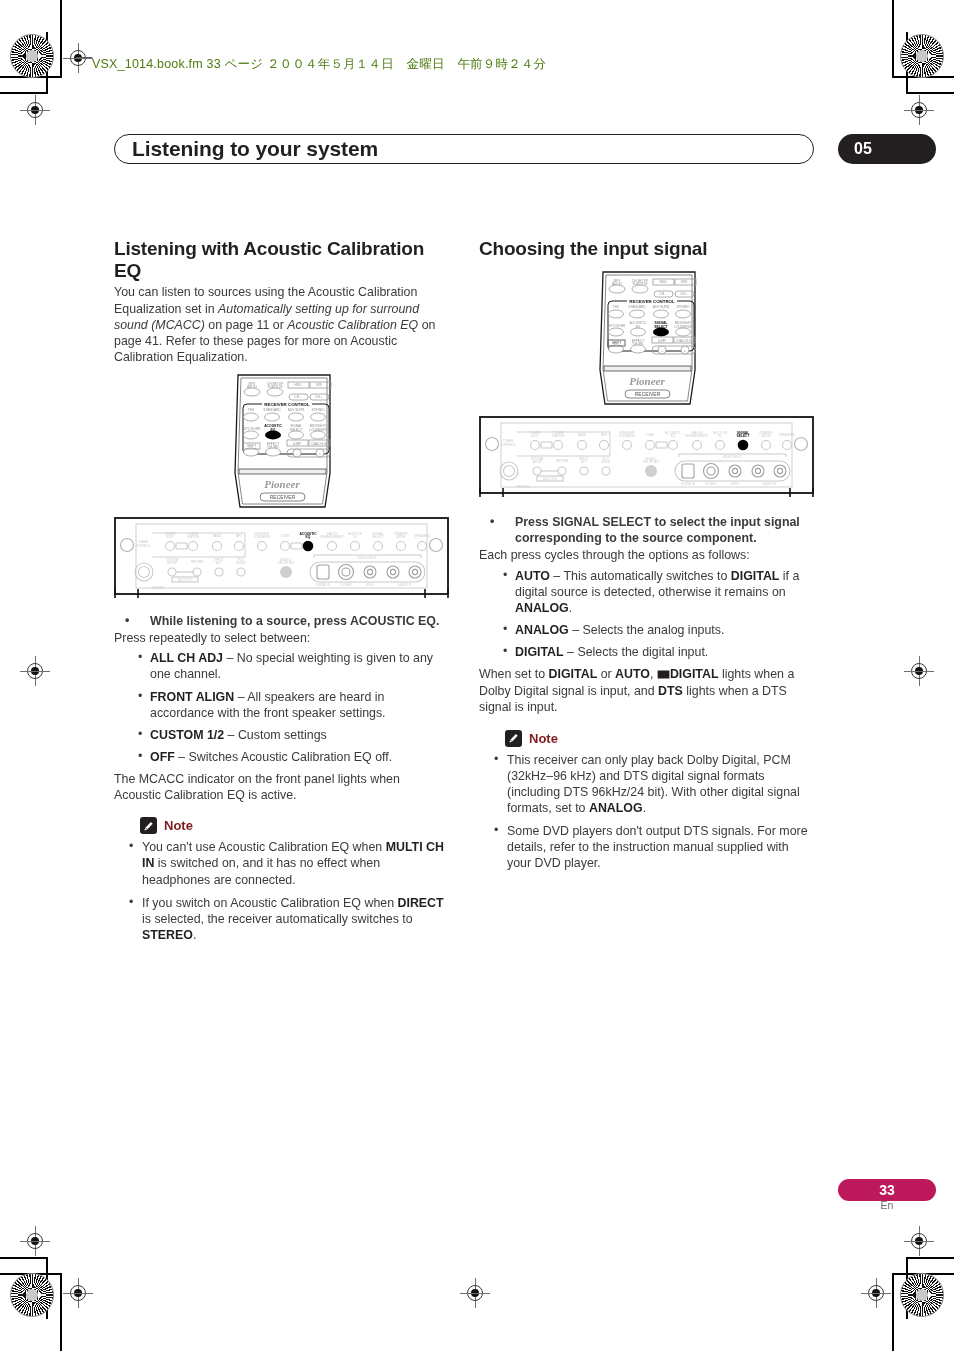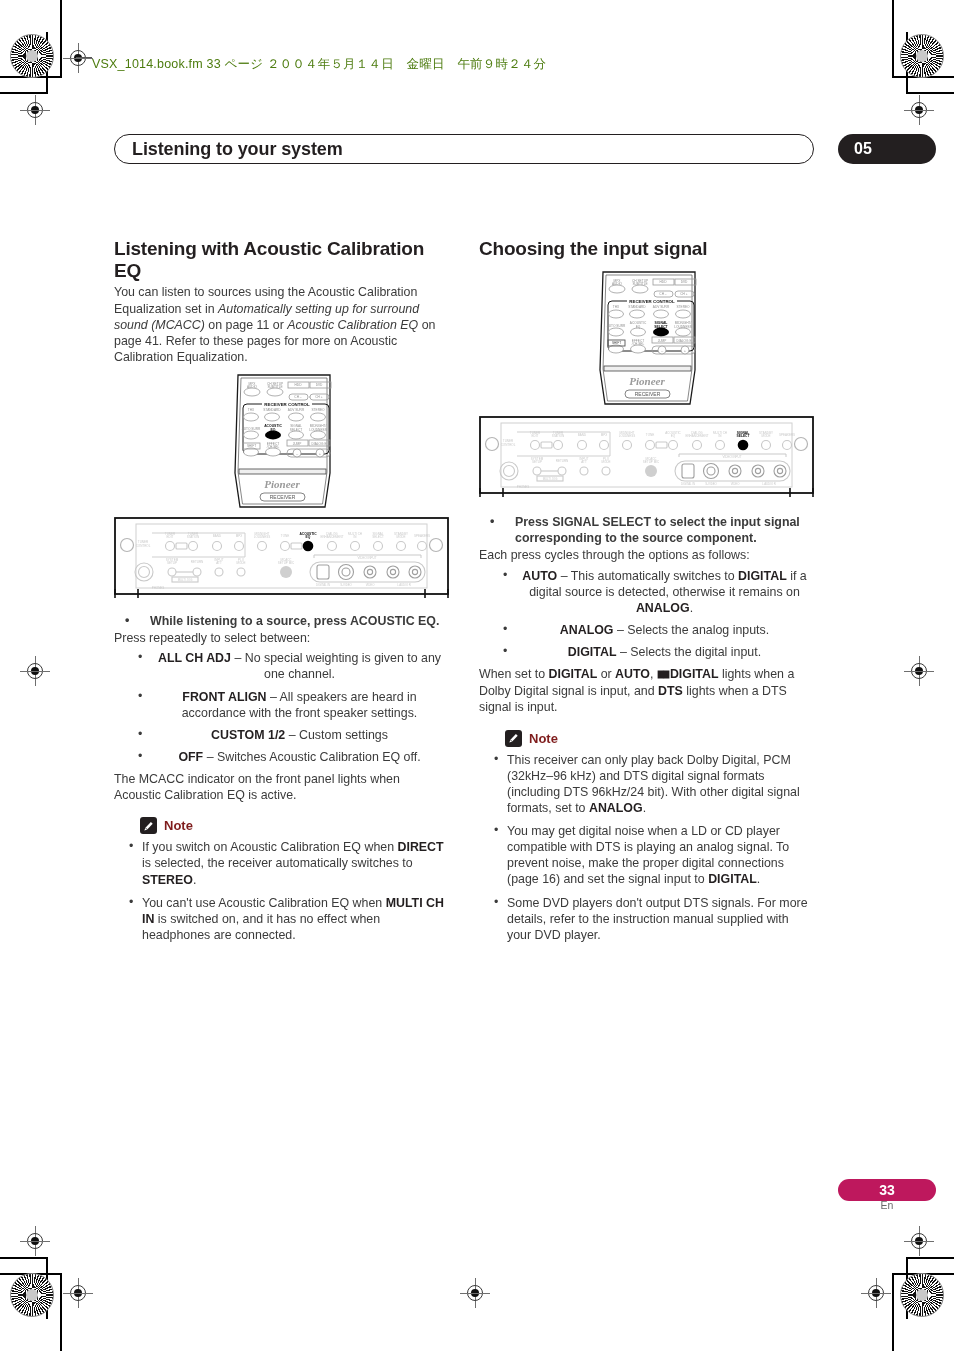--- a/index.html
+++ b/index.html
@@ -50,21 +50,21 @@
   }
 
   
   .runhead-wrap { position:absolute; left:114px; top:134px; width:700px; height:30px; }
   .runhead {
     width:100%; height:100%;
     border:1.6px solid #231f20; border-radius:15px;
     display:flex; align-items:center; padding-left:17px;
   }
   .runhead span {
-    font-size:18px; font-weight:bold; letter-spacing:-0.1px; color:#231f20;
+    font-size:21px; font-weight:bold; letter-spacing:-0.1px; color:#231f20;
   }
   .chapnum {
     position:absolute; left:838px; top:134px; width:98px; height:30px;
     background:#231f20; border-radius:15px;
     display:flex; align-items:center; padding-left:16px;
   }
   .chapnum span { color:#fff; font-size:16px; font-weight:bold; }
 
   
   .cols {
@@ -86,21 +86,21 @@
 
   ul.bl { list-style:none; margin:0; padding:0; }
   ul.bl > li {
     position:relative; padding-left:24px; font-size:12.4px;
     line-height:1.30; color:#3b3b3b; margin-bottom:1px;
   }
   ul.bl > li:before {
     content:"\2022"; position:absolute; left:11px; top:-1px;
     color:#3b3b3b; font-size:12.5px;
   }
-  ul.bl.inner > li { padding-left:36px; margin-bottom:6px;text-align:center; }
+  ul.bl.inner > li { padding-left:36px; margin-bottom:6px; }
   ul.bl.inner > li:before { left:24px; }
 
   li.step {
     color:#231f20; font-weight:bold; padding-left:36px !important;
   }
   li.step:before { left:11px !important; color:#231f20; }
 
   
   .note-head { display:flex; align-items:center; gap:7px; margin:14px 0 5px 26px; }
   .note-icon {
@@ -444,22 +444,22 @@
     <div class="note-head">
       <span class="note-icon">
         <svg class="pen" viewBox="0 0 12 13">
             <path d="M1.5 11.5 L2.6 8.4 L8.6 2.0 L10.6 4.0 L4.6 10.4 Z" fill="#fff"></path>
             <path d="M2.6 8.4 L4.6 10.4" stroke="#231f20" stroke-width="0.8"></path>
           </svg>
       </span>
       <span class="lbl">Note</span>
     </div>
     <ul class="note">
+      <li><span>You can't use Acoustic Calibration EQ when </span><b>MULTI CH IN</b><span> is switched on, and it has no effect when headphones are connected.</span></li>
       <li><span>If you switch on Acoustic Calibration EQ when </span><b>DIRECT</b><span> is selected, the receiver automatically switches to </span><b>STEREO</b><span>.</span></li>
-      <li><span>You can't use Acoustic Calibration EQ when </span><b>MULTI CH IN</b><span> is switched on, and it has no effect when headphones are connected.</span></li>
     </ul>
   </div>
 
   <div class="col right">
 
     <h2 class="sec">Choosing the input signal</h2>
 
     <div class="fig" style="margin:10px 0 0 0; display:flex; justify-content:center;">
       <svg width="128" height="136" viewBox="0 0 128 136">
         <g fill="none" stroke="#1a1a1a" stroke-width="1.3">
@@ -672,21 +672,20 @@
       <span class="note-icon">
         <svg class="pen" viewBox="0 0 12 13">
             <path d="M1.5 11.5 L2.6 8.4 L8.6 2.0 L10.6 4.0 L4.6 10.4 Z" fill="#fff"></path>
             <path d="M2.6 8.4 L4.6 10.4" stroke="#231f20" stroke-width="0.8"></path>
           </svg>
       </span>
       <span class="lbl">Note</span>
     </div>
     <ul class="note">
       <li><span>This receiver can only play back Dolby Digital, PCM (32kHz–96 kHz) and DTS digital signal formats (including DTS 96kHz/24 bit). With other digital signal formats, set to </span><b>ANALOG</b><span>.</span></li>
-      <li><span>You may get digital noise when a LD or CD player compatible with DTS is playing an analog signal. To prevent noise, make the proper digital connections (page 16) and set the signal input to </span><b>DIGITAL</b><span>.</span></li>
       <li><span>Some DVD players don't output DTS signals. For more details, refer to the instruction manual supplied with your DVD player.</span></li>
     </ul>
   </div>
   <div class="clear"></div>
 </div>
 
 <div class="pagebox">
   <span>33</span>
 </div>
 <div class="pagelang">En</div>

